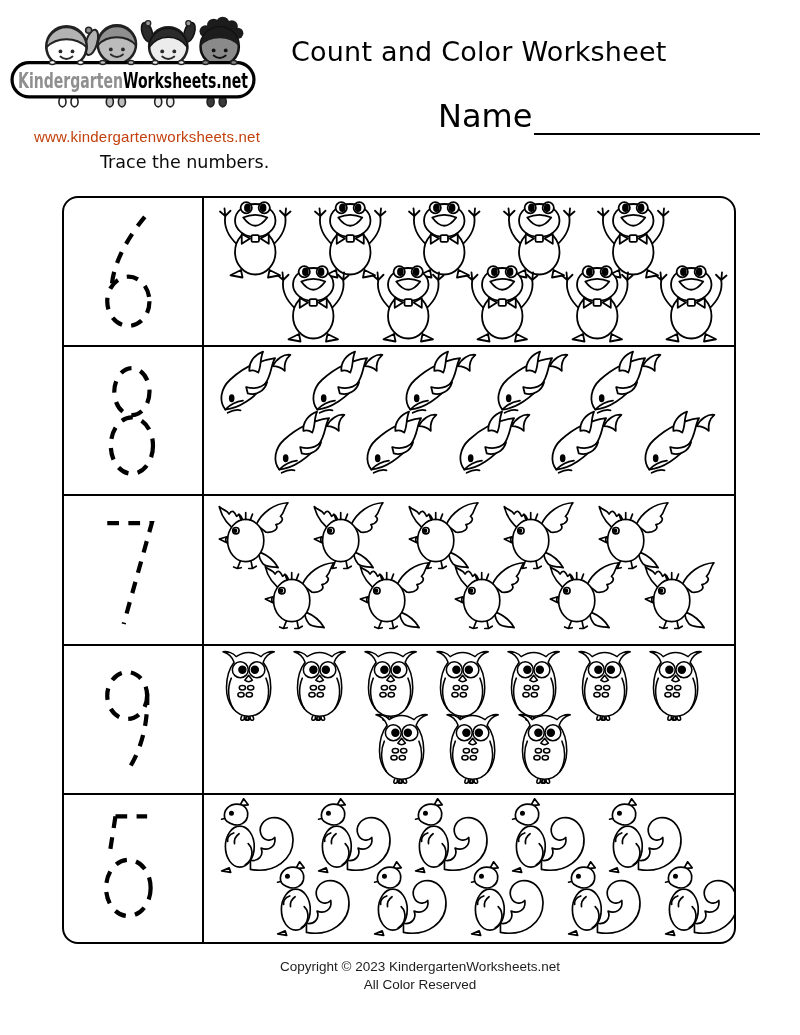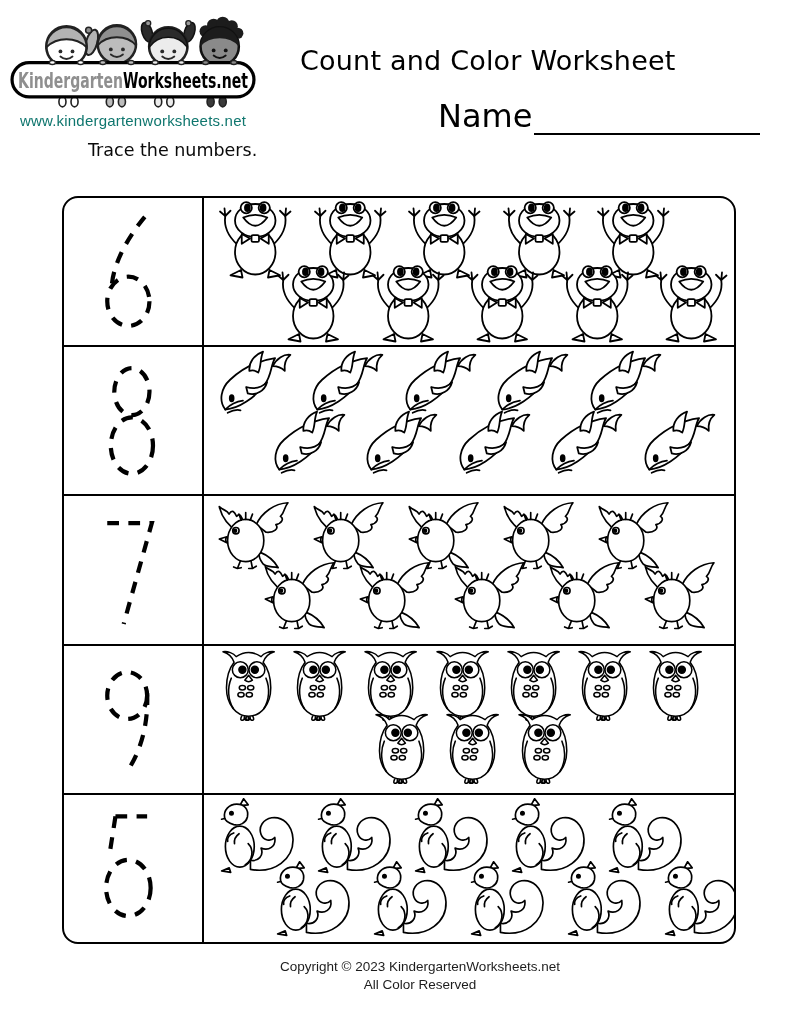--- a/index.html
+++ b/index.html
@@ -7,36 +7,36 @@
   body{
     width:800px;height:1035px;background:#fff;position:relative;overflow:hidden;
     font-family:"DejaVu Sans",sans-serif;color:#000;
   }
   .page{position:absolute;inset:0;}
 
   
   .logo-block{position:absolute;left:6px;top:10px;width:254px;}
   .logo-block svg{display:block;}
   .site-url{
-    text-align:center;font-size:15px;color:#0f766e;margin-top:1px;
+    text-align:right;font-size:15px;color:#c2410c;margin-top:17px;
     letter-spacing:.2px;font-family:"Liberation Sans",sans-serif;
   }
   h1.title{
-    position:absolute;left:291px;top:36px;margin:9px;
+    position:absolute;left:291px;top:36px;margin:0;
     font-size:27px;font-weight:400;letter-spacing:.2px;white-space:nowrap;
   }
   .name-line{position:absolute;left:438px;top:97px;font-size:32px;white-space:nowrap;}
   .name-line .rule{
     display:inline-block;width:226px;height:25px;margin-left:2px;
     border-bottom:2px solid #000;vertical-align:bottom;
   }
 
   
   .instructions{position:absolute;left:88px;top:139px;font-size:17.5px;line-height:23px;color:#0a0a0a;}
-  .instructions p{margin:0;}
+  .instructions p{margin:12px;}
 
   
   .grid{
     position:absolute;left:62px;top:196px;width:674px;height:748px;
     border:2.6px solid #000;border-radius:16px;overflow:hidden;background:#fff;
     display:flex;flex-direction:column;box-sizing:border-box;
   }
   .w-row{flex:1;display:flex;border-bottom:2.4px solid #000;min-height:0;}
   .w-row:last-child{border-bottom:none;}
   .num-cell{

